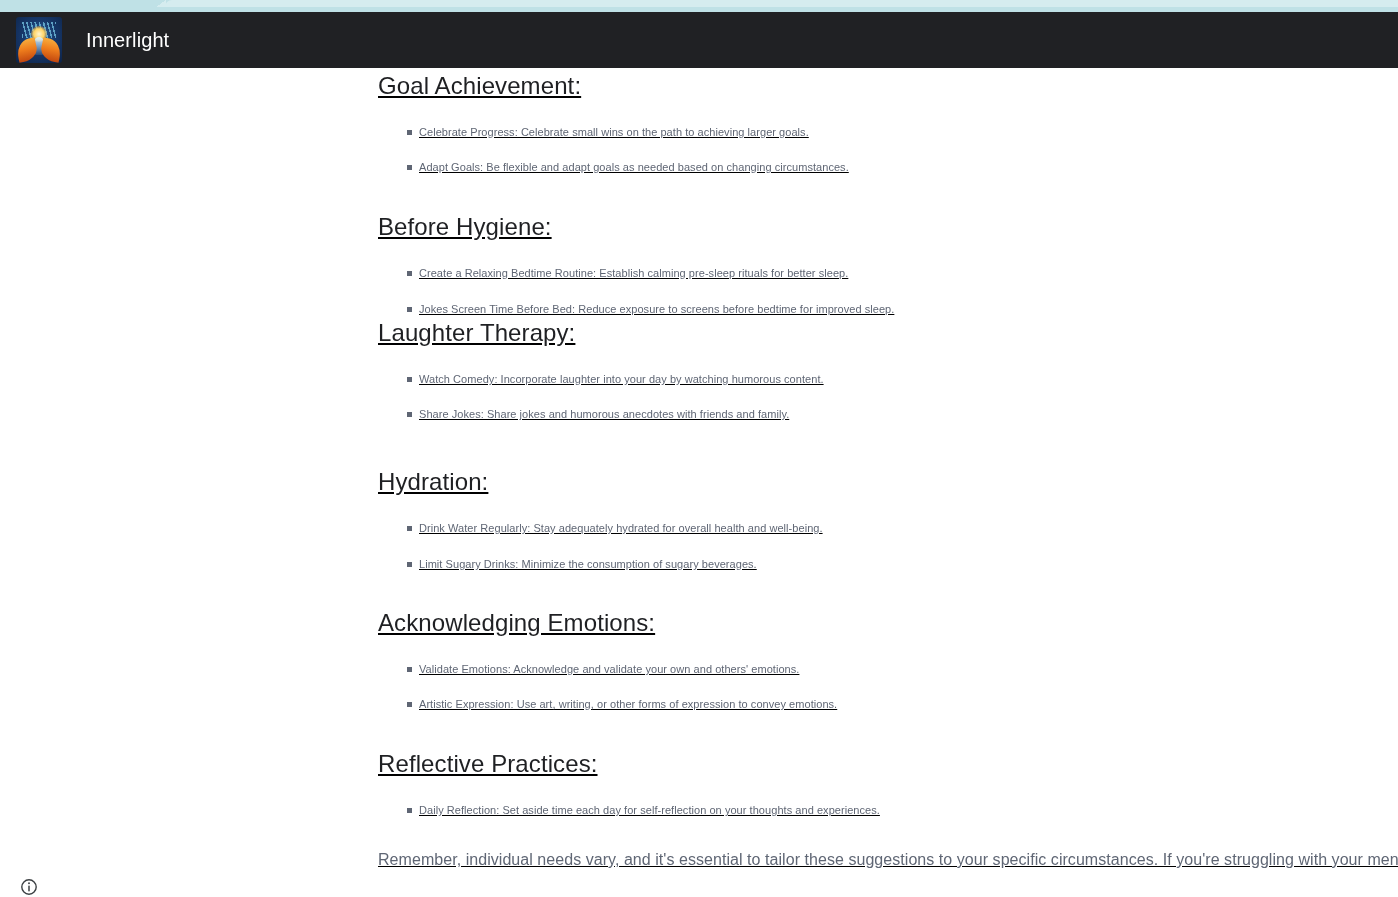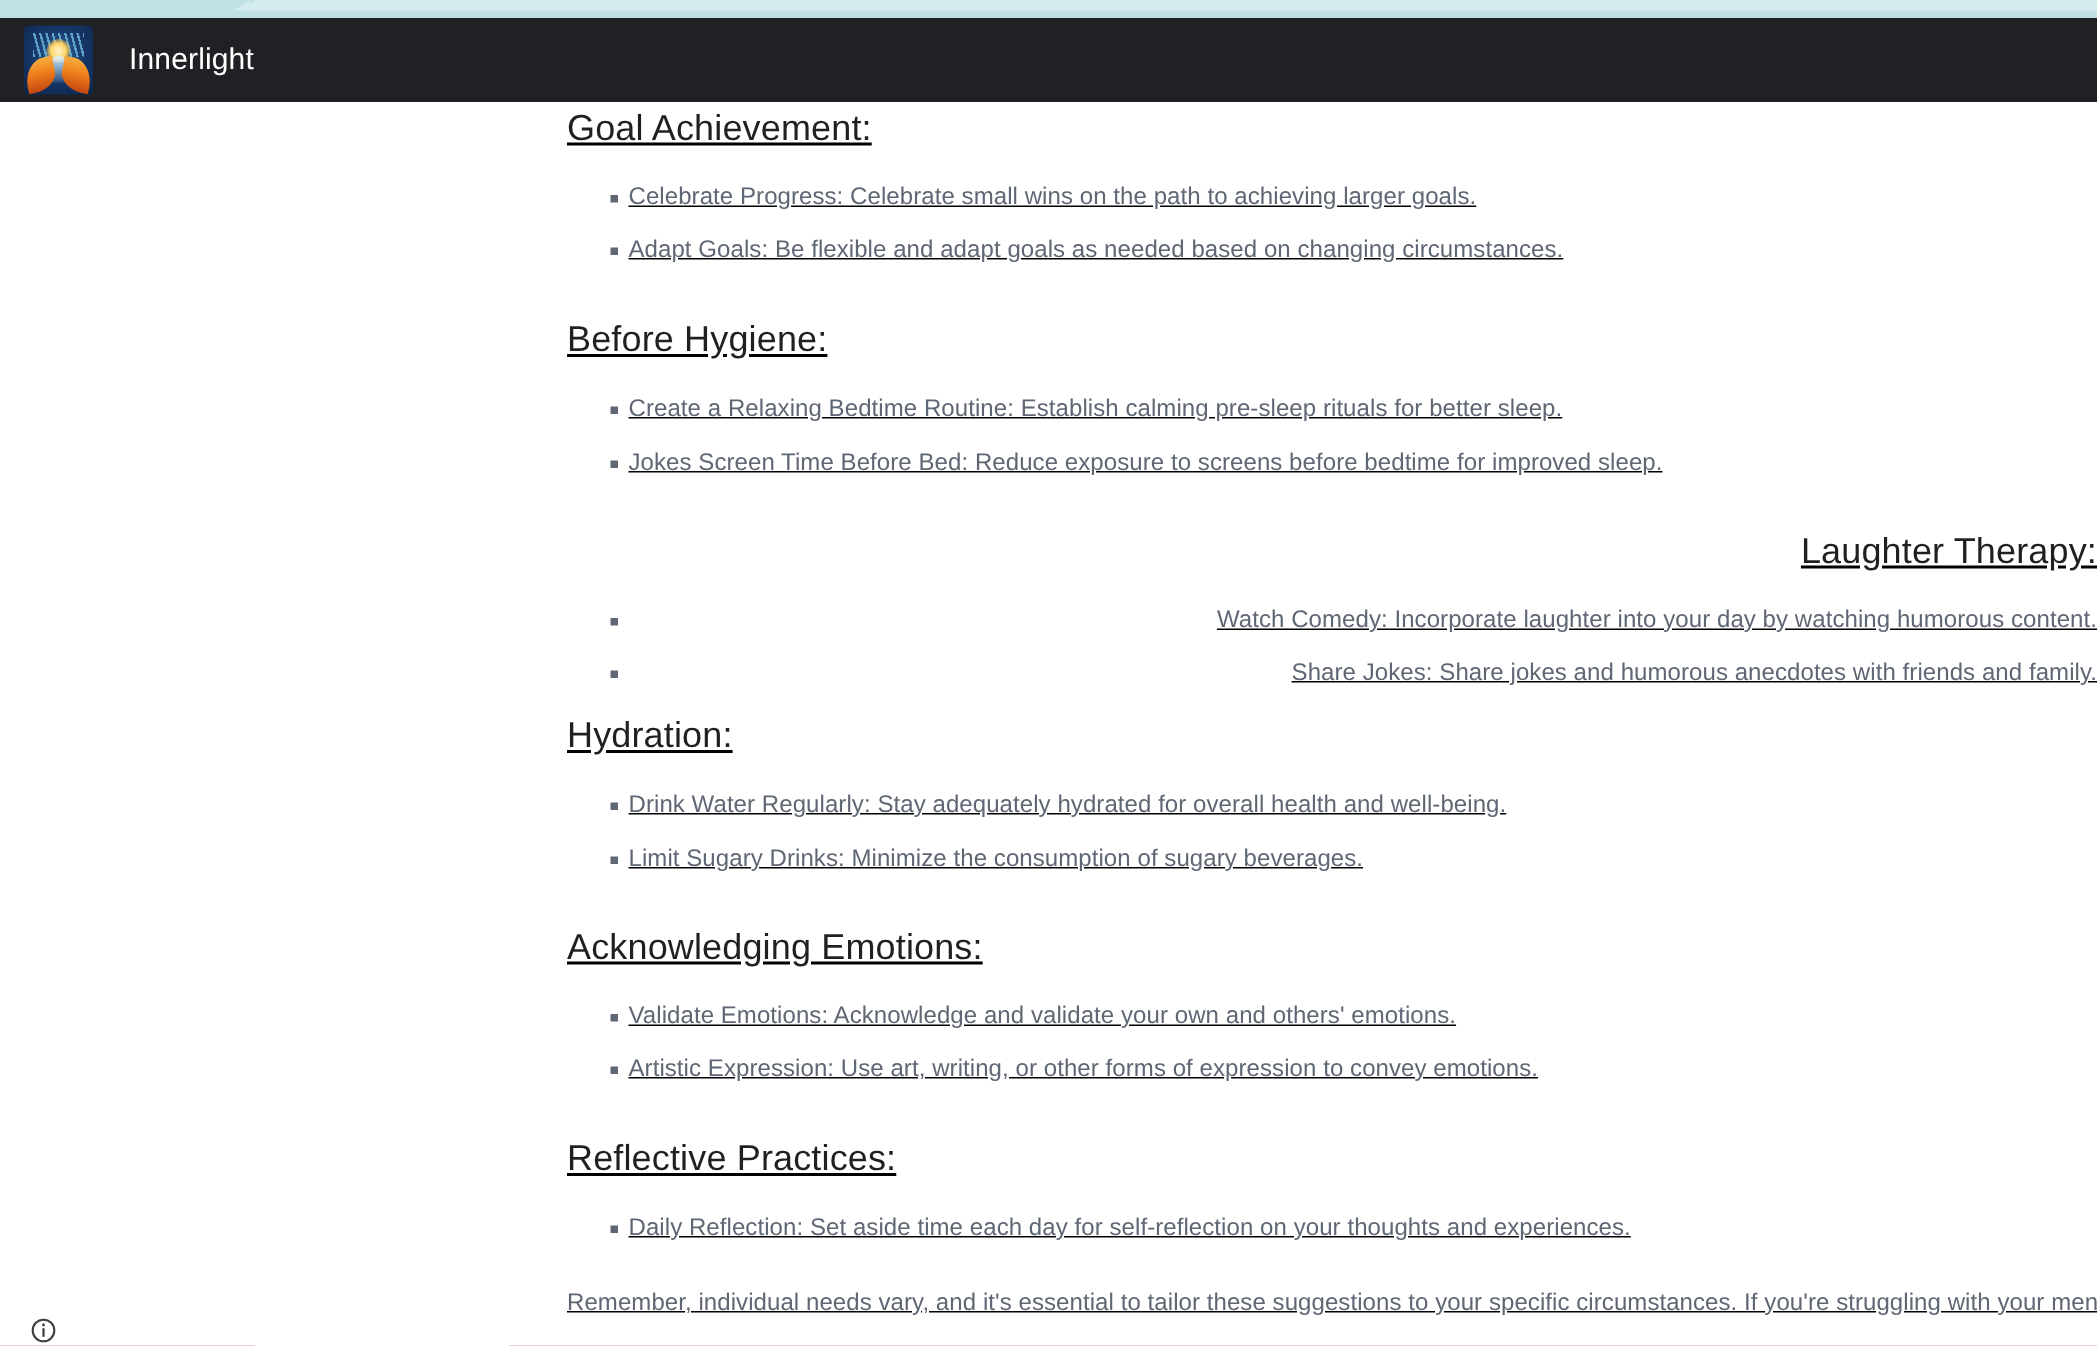--- a/index.html
+++ b/index.html
@@ -159,21 +159,21 @@
   }
   .section + .section { }
 
   ul.bullets {
     list-style: none;
     margin: 0;
     padding: 0;
   }
   ul.bullets li {
     position: relative;
-    font-size: 16px;
+    font-size: 11px;
     color: #5f6674;
     line-height: 20px;
     padding-left: 41px;
     white-space: nowrap;
     letter-spacing: 0.05px;
   }
   ul.bullets li::before {
     content: "";
     position: absolute;
     left: 29px;
@@ -237,29 +237,29 @@
       </div>
 
       <div class="section" style="margin-top:36px;">
         <h2 class="section-title">Before Hygiene:</h2>
         <ul class="bullets" style="margin-top:22px;">
           <li>Create a Relaxing Bedtime Routine: Establish calming pre-sleep rituals for better sleep.</li>
           <li style="margin-top:16px;">Jokes Screen Time Before Bed: Reduce exposure to screens before bedtime for improved sleep.</li>
         </ul>
       </div>
 
-      <div class="section" style="margin-top:35px;text-align:right;">
+      <div class="section" style="">
         <h2 class="section-title">Laughter Therapy:</h2>
         <ul class="bullets" style="margin-top:22px;">
           <li>Watch Comedy: Incorporate laughter into your day by watching humorous content.</li>
           <li style="margin-top:15px;">Share Jokes: Share jokes and humorous anecdotes with friends and family.</li>
         </ul>
       </div>
 
-      <div class="section" style="margin-top:18px;">
+      <div class="section" style="margin-top:44px;">
         <h2 class="section-title">Hydration:</h2>
         <ul class="bullets" style="margin-top:22px;">
           <li>Drink Water Regularly: Stay adequately hydrated for overall health and well-being.</li>
           <li style="margin-top:16px;">Limit Sugary Drinks: Minimize the consumption of sugary beverages.</li>
         </ul>
       </div>
 
       <div class="section" style="margin-top:35px;">
         <h2 class="section-title">Acknowledging Emotions:</h2>
         <ul class="bullets" style="margin-top:22px;">

